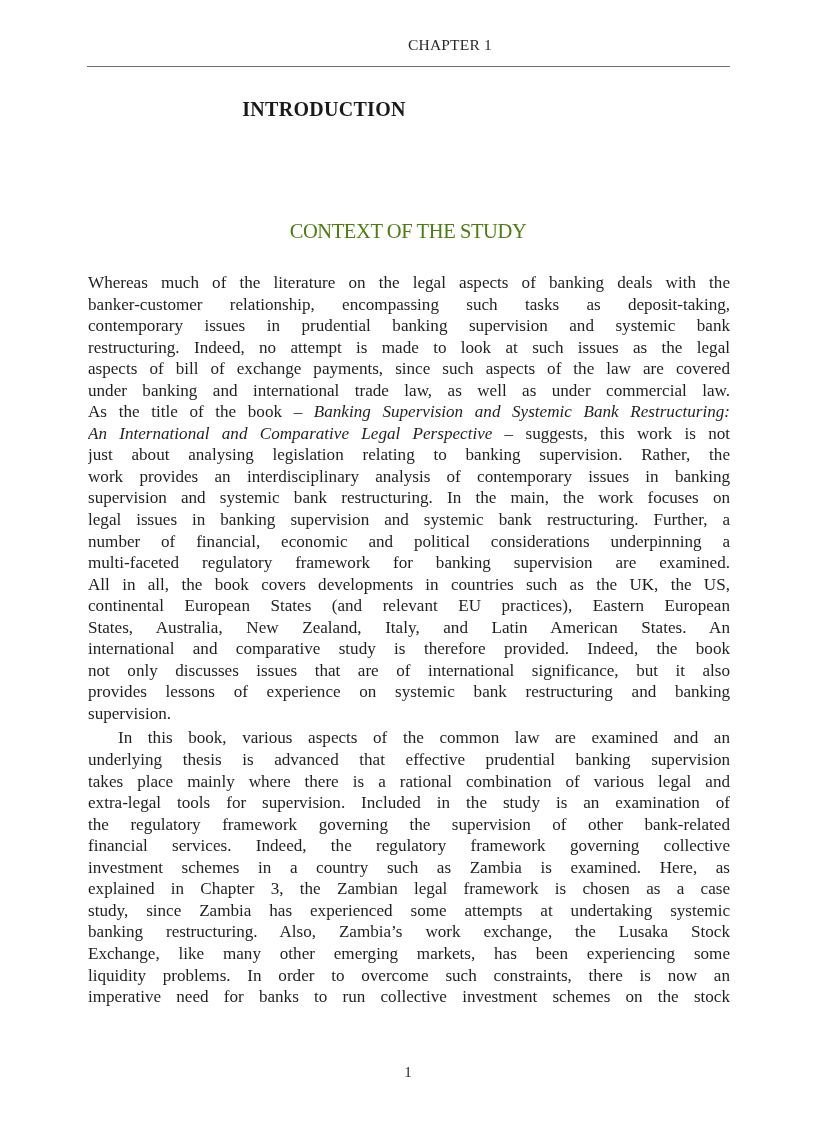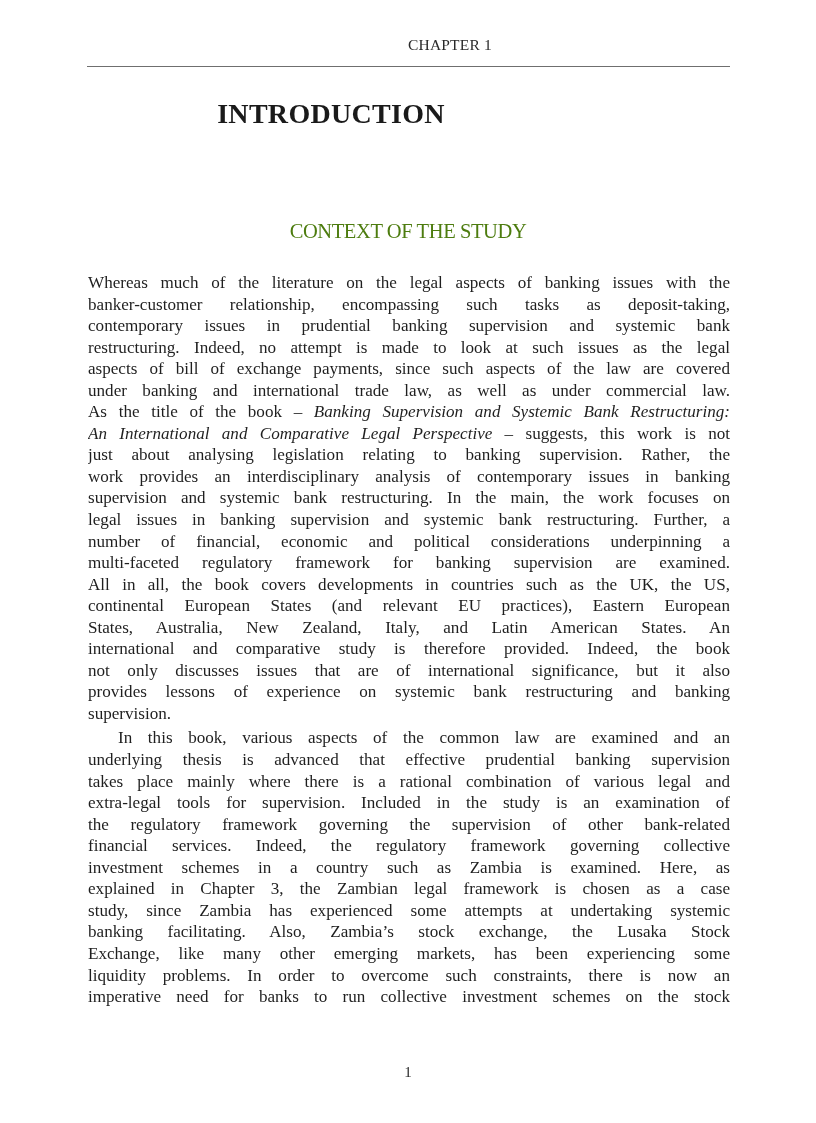--- a/index.html
+++ b/index.html
@@ -2,22 +2,22 @@
 <html><head>
 <meta charset="utf-8">
 <style>
   html, body { margin: 0; padding: 0; background: #ffffff; }
   body { width: 816px; height: 1123px; position: relative; overflow: hidden; color: #1f1f1f;
          font-family: "Liberation Serif", "DejaVu Serif", serif; }
   .running-head { position: absolute; top: 36px; left: 0; width: 816px; text-align: center;
                   font-size: 15.5px; letter-spacing: 0.2px; color: #2a2a2a; margin-left: 42px; }
   .rule { position: absolute; top: 66px; left: 87px; width: 643px; height: 0;
           border-top: 1.6px solid #6f6f6f; }
-  .chapter-title { position: absolute; top: 98px; left: 7px; width: 648px; text-align: center;
-                   font-size: 28px; font-weight: bold; letter-spacing: 0.3px; color: #1a1a1a; }
+  .chapter-title { position: absolute; top: 98px; left: 0; width: 648px; text-align: center;
+                   font-size: 20px; font-weight: bold; letter-spacing: 0.3px; color: #1a1a1a; }
   .section-title { position: absolute; top: 220px; left: 0; width: 816px; text-align: center;
                    font-size: 20.5px; letter-spacing: -0.4px; color: #4d7c0f; }
   .body { position: absolute; top: 272px; left: 88px; width: 642px; font-size: 17.1px; }
   .line { height: 21.55px; line-height: 21.55px; white-space: nowrap; text-align: justify;
           text-align-last: justify; overflow: hidden; }
   .line.last { text-align-last: left; }
   .line.indent { padding-left: 30px; }
   .para2 { margin-top: 3px; }
   .folio { position: absolute; top: 1064px; left: 0; width: 816px; text-align: center;
            font-size: 15px; color: #2a2a2a; }
@@ -26,21 +26,21 @@
 </head>
 <body>
 
 <div class="running-head">CHAPTER 1</div>
 <div class="rule"></div>
 <h1 class="chapter-title" style="margin:0">INTRODUCTION</h1>
 <h2 class="section-title" style="margin:0;font-weight:normal">CONTEXT OF THE STUDY</h2>
 
 <div class="body" id="body">
     <div>
-      <div class="line">Whereas much of the literature on the legal aspects of banking issues with the</div>
+      <div class="line">Whereas much of the literature on the legal aspects of banking deals with the</div>
       <div class="line">banker-customer relationship, encompassing such tasks as deposit-taking,</div>
       <div class="line">contemporary issues in prudential banking supervision and systemic bank</div>
       <div class="line">restructuring. Indeed, no attempt is made to look at such issues as the legal</div>
       <div class="line">aspects of bill of exchange payments, since such aspects of the law are covered</div>
       <div class="line">under banking and international trade law, as well as under commercial law.</div>
       <div class="line">As the title of the book – <i>Banking Supervision and Systemic Bank Restructuring:</i></div>
       <div class="line"><i>An International and Comparative Legal Perspective</i> – suggests, this work is not</div>
       <div class="line">just about analysing legislation relating to banking supervision. Rather, the</div>
       <div class="line">work provides an interdisciplinary analysis of contemporary issues in banking</div>
       <div class="line">supervision and systemic bank restructuring. In the main, the work focuses on</div>
@@ -58,20 +58,20 @@
     <div class="para2">
       <div class="line indent">In this book, various aspects of the common law are examined and an</div>
       <div class="line">underlying thesis is advanced that effective prudential banking supervision</div>
       <div class="line">takes place mainly where there is a rational combination of various legal and</div>
       <div class="line">extra-legal tools for supervision. Included in the study is an examination of</div>
       <div class="line">the regulatory framework governing the supervision of other bank-related</div>
       <div class="line">financial services. Indeed, the regulatory framework governing collective</div>
       <div class="line">investment schemes in a country such as Zambia is examined. Here, as</div>
       <div class="line">explained in Chapter 3, the Zambian legal framework is chosen as a case</div>
       <div class="line">study, since Zambia has experienced some attempts at undertaking systemic</div>
-      <div class="line">banking facilitating. Also, Zambia’s stock exchange, the Lusaka Stock</div>
+      <div class="line">banking restructuring. Also, Zambia’s work exchange, the Lusaka Stock</div>
       <div class="line">Exchange, like many other emerging markets, has been experiencing some</div>
       <div class="line">liquidity problems. In order to overcome such constraints, there is now an</div>
       <div class="line">imperative need for banks to run collective investment schemes on the stock</div>
     </div>
   </div>
 
 <div class="folio">1</div>
 
 </body></html>

